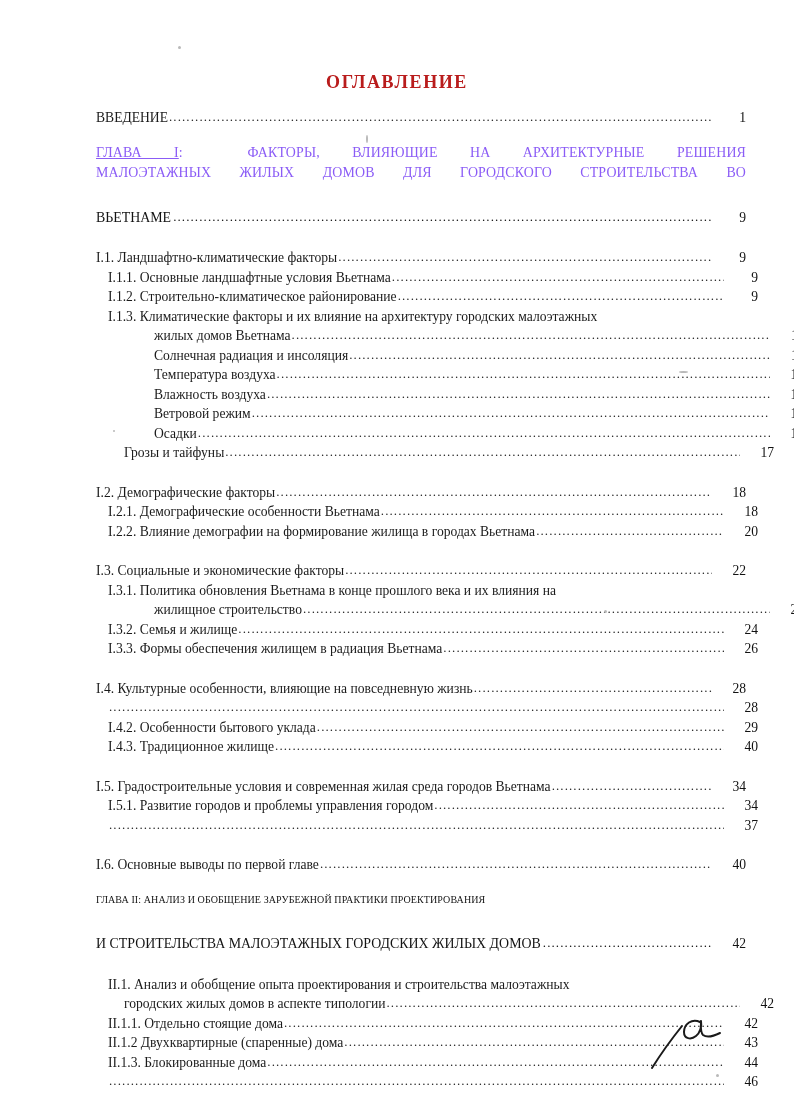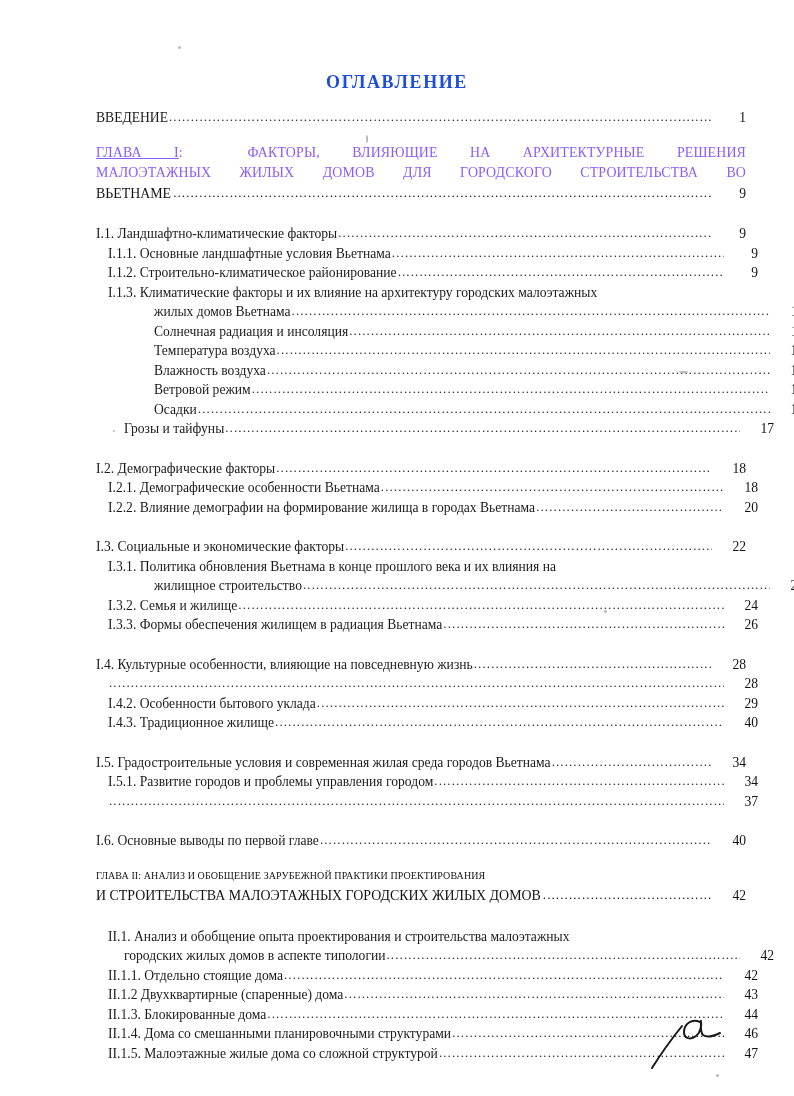--- a/index.html
+++ b/index.html
@@ -24,21 +24,21 @@
   
   .doc-title {
     position: absolute;
     top: 72px;
     left: 0;
     width: 794px;
     text-align: center;
     font-size: 18px;
     font-weight: bold;
     letter-spacing: 1.6px;
-    color: #1d4ed8;
+    color: #b91c1c;
   }
 
   
   .toc {
     position: absolute;
     top: 108px;
     left: 96px;
     width: 650px;
   }
 
@@ -101,21 +101,21 @@
   }
   .chapter .u { text-decoration: underline; }
   .chapter-wrap { position: relative; }
   .chapter-last {
     display: flex;
     align-items: flex-end;
     width: 650px;
     font-size: 13.9px;
     line-height: 20.5px;
   }
-  .chapter-last .txt { white-space: nowrap; flex: 0 0 auto; }
+  .chapter-last .txt { white-space: nowrap; flex: 0 0 auto; margin-top: 24px; }
   .chapter-last .leader {
     flex: 1 1 auto; overflow: hidden; white-space: nowrap;
     letter-spacing: 1.1px; font-size: 13px; padding: 0 2px;
     position: relative; bottom: 1px;
   }
   .chapter-last .leader::after {
     content: "............................................................................................................................................................";
   }
   .chapter-last .pg { flex: 0 0 34px; text-align: right; font-size: 13.6px; }
 
@@ -354,21 +354,20 @@
       <span class="txt">II.1.2 Двухквартирные (спаренные) дома </span>
       <span class="leader"></span>
       <span class="pg">43</span>
     </div>
     <div class="row lvl1">
       <span class="txt">II.1.3. Блокированные дома </span>
       <span class="leader"></span>
       <span class="pg">44</span>
     </div>
     <div class="row lvl1">
-      <span class="txt">II.1.4. Дома со смешанными планировочными структурами </span>
       <span class="leader"></span>
       <span class="pg">46</span>
     </div>
     <div class="row lvl1">
       <span class="txt">II.1.5. Малоэтажные жилые дома со сложной структурой </span>
       <span class="leader"></span>
       <span class="pg">47</span>
     </div>
 
   </div>

